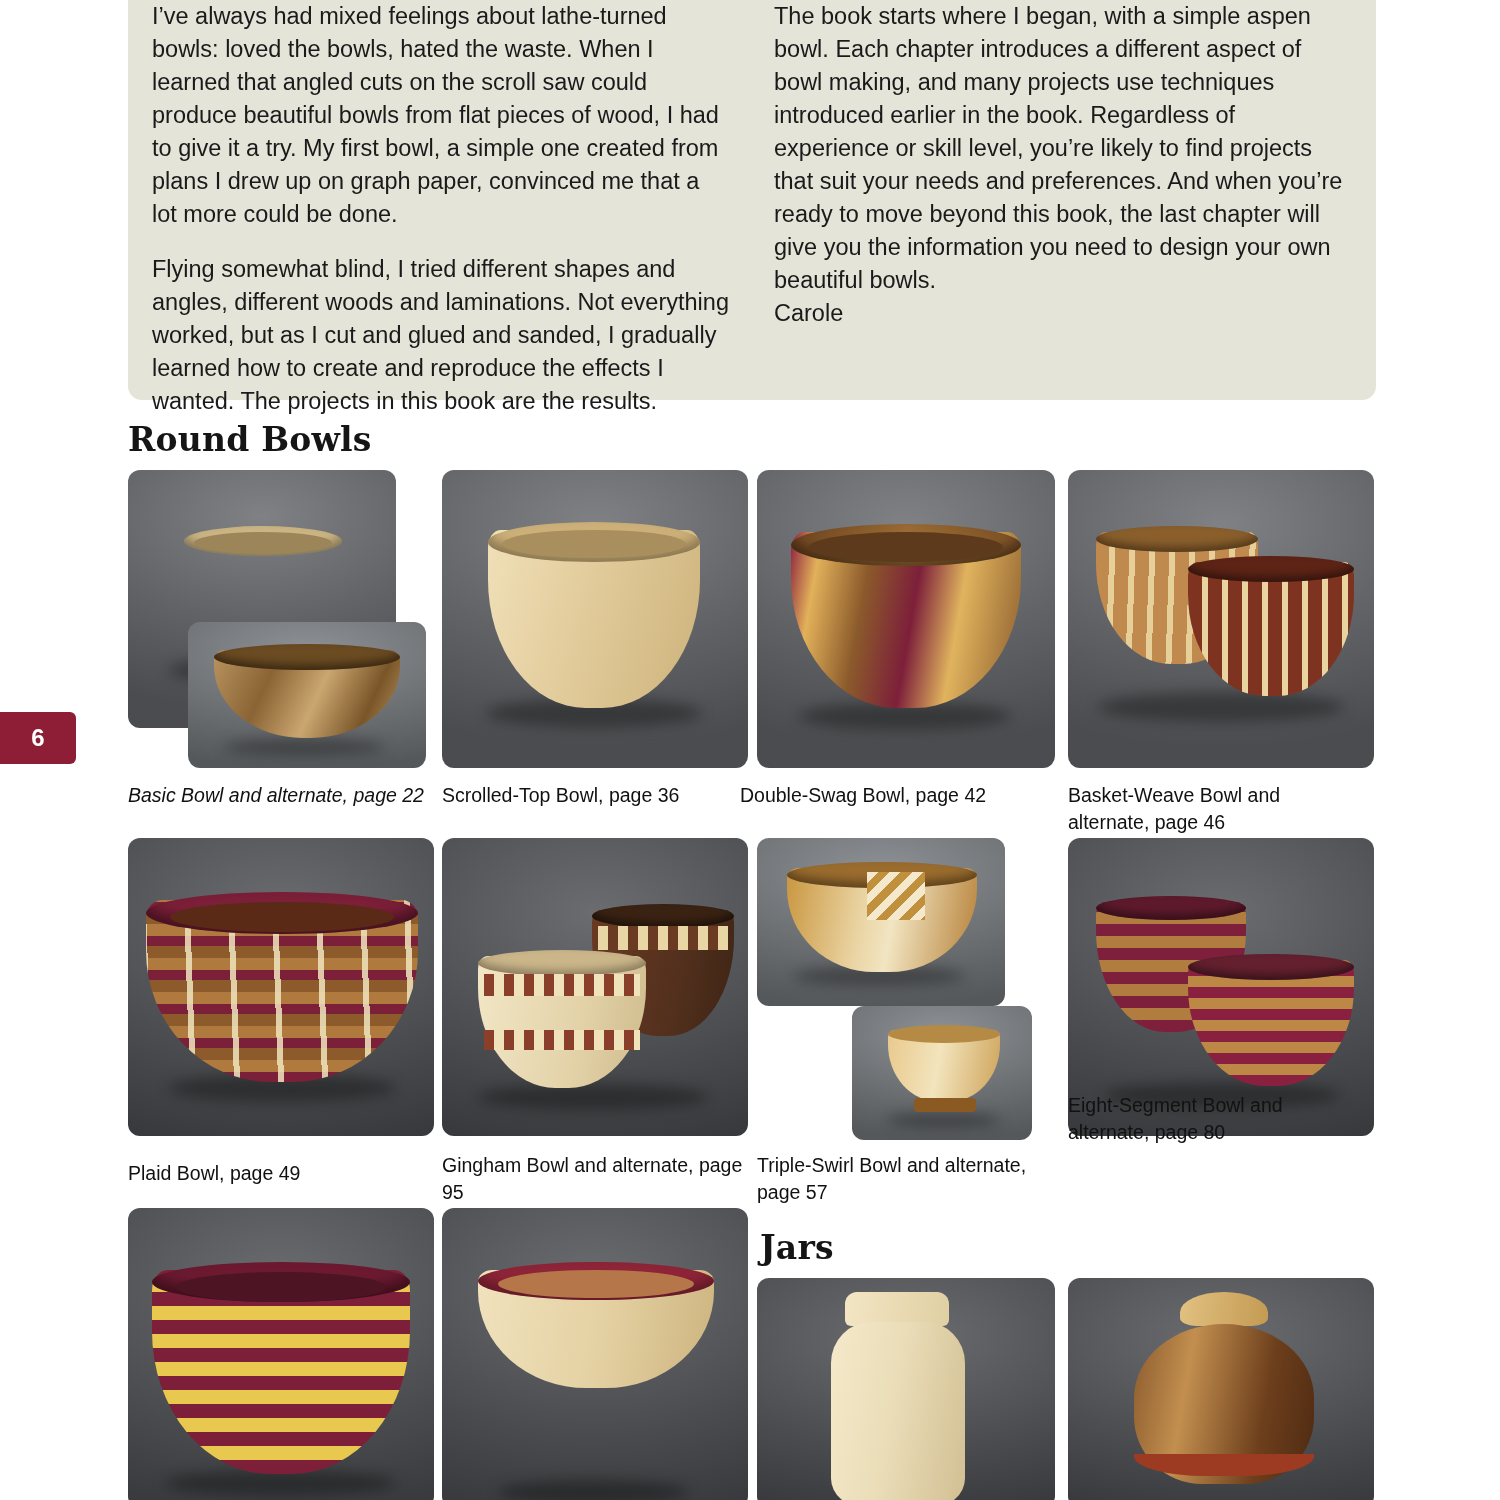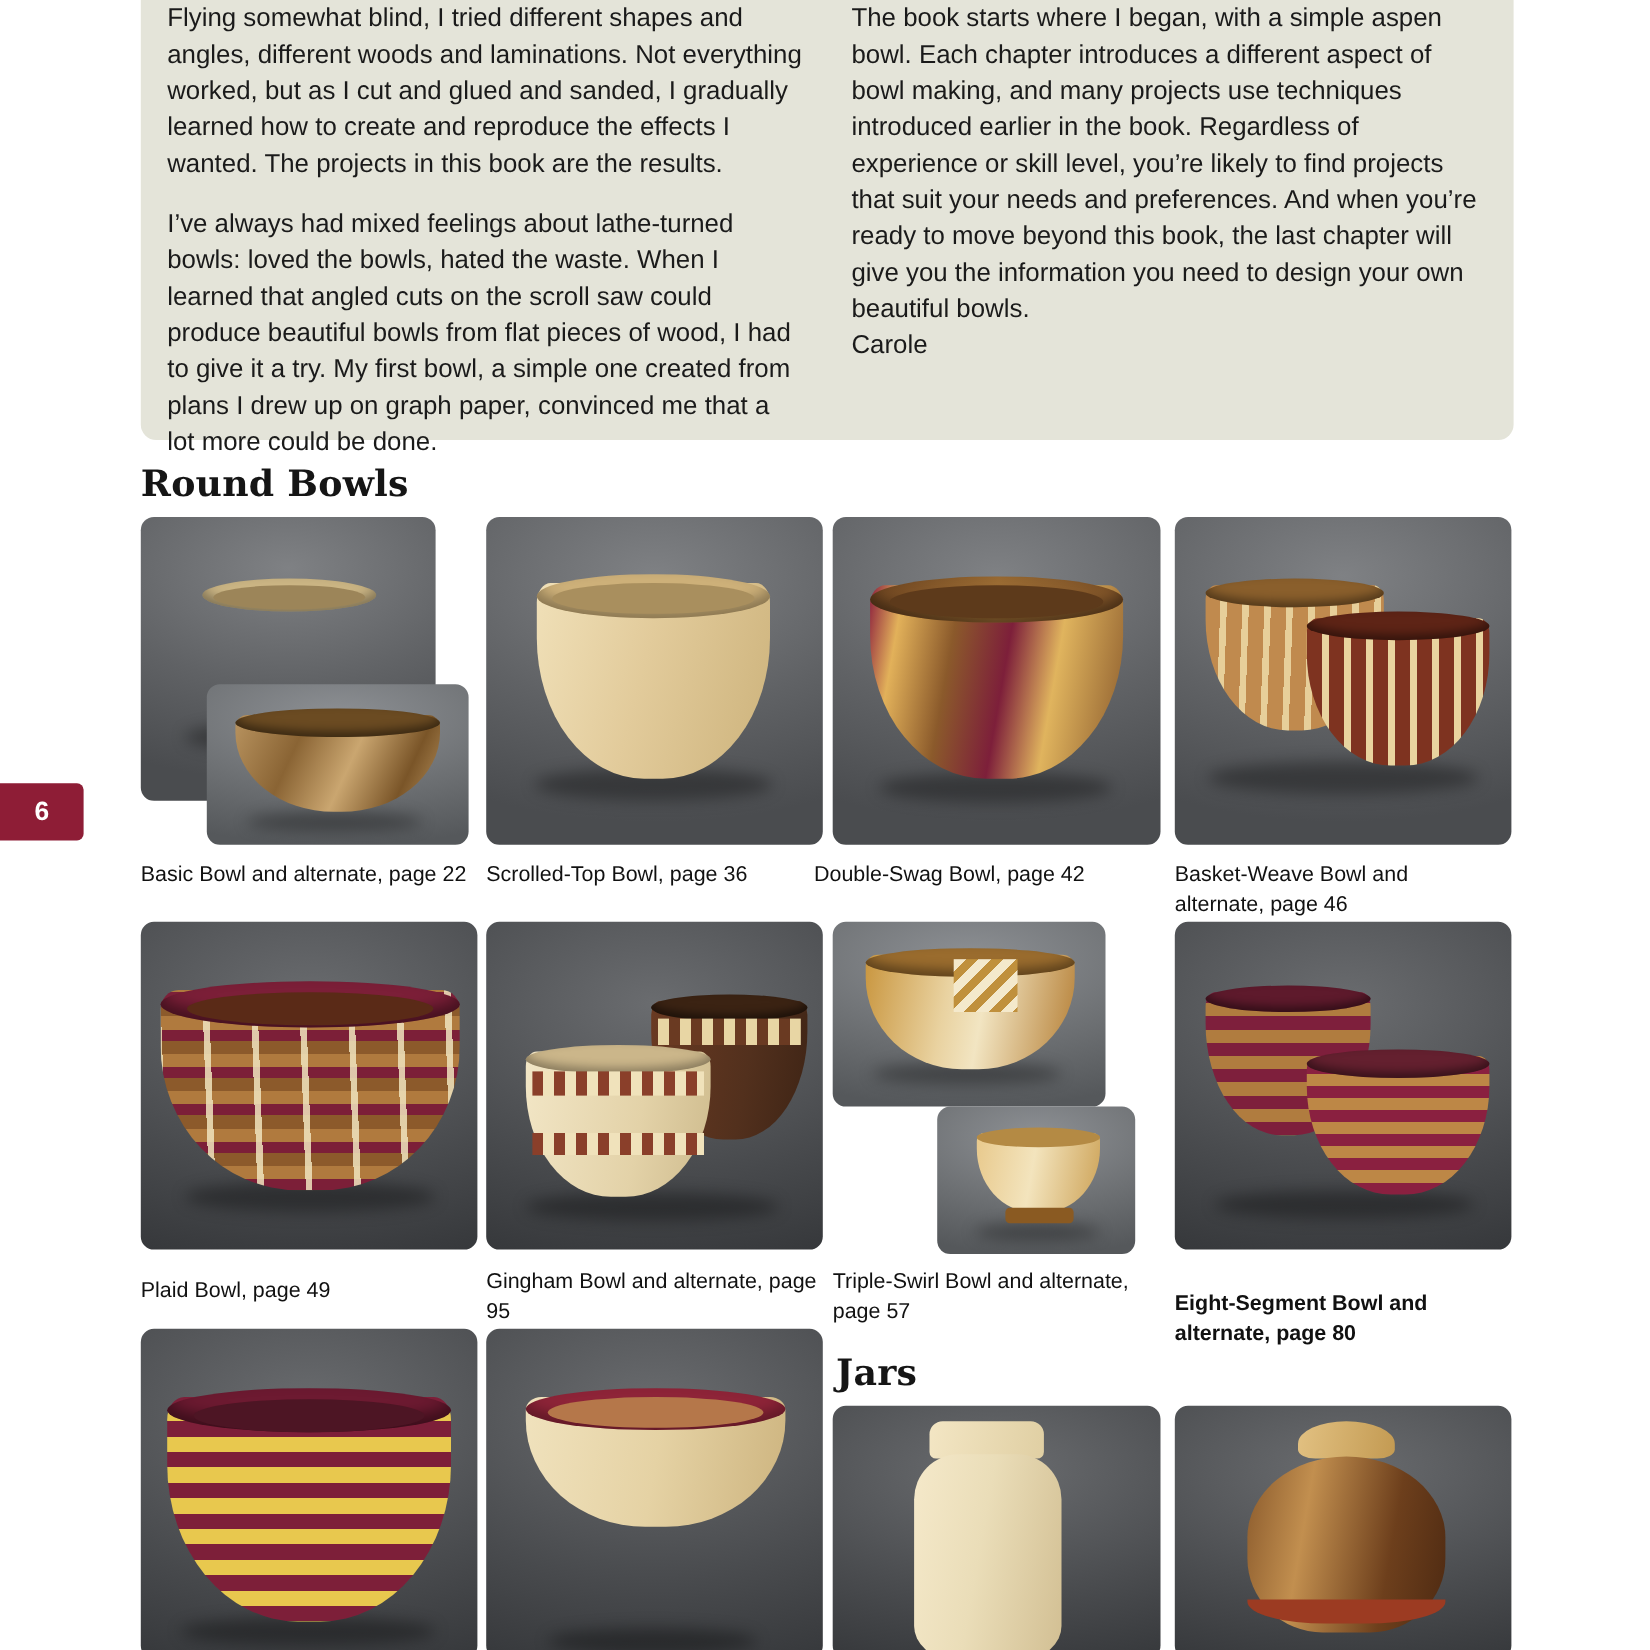--- a/index.html
+++ b/index.html
@@ -104,22 +104,22 @@
   }
 </style>
 </head>
 <body>
 
 <div class="page">
 
   <div class="intro-panel">
     <div class="intro-cols">
       <div class="intro-col">
+        <p>I’ve always had mixed feelings about lathe-turned bowls: loved the bowls, hated the waste. When I learned that angled cuts on the scroll saw could produce beautiful bowls from flat pieces of wood, I had to give it a try. My first bowl, a simple one created from plans I drew up on graph paper, convinced me that a lot more could be done.</p>
         <p>Flying somewhat blind, I tried different shapes and angles, different woods and laminations. Not everything worked, but as I cut and glued and sanded, I gradually learned how to create and reproduce the effects I wanted. The projects in this book are the results.</p>
-        <p>I’ve always had mixed feelings about lathe-turned bowls: loved the bowls, hated the waste. When I learned that angled cuts on the scroll saw could produce beautiful bowls from flat pieces of wood, I had to give it a try. My first bowl, a simple one created from plans I drew up on graph paper, convinced me that a lot more could be done.</p>
       </div>
       <div class="intro-col">
         <p>The book starts where I began, with a simple aspen bowl. Each chapter introduces a different aspect of bowl making, and many projects use techniques introduced earlier in the book. Regardless of experience or skill level, you’re likely to find projects that suit your needs and preferences. And when you’re ready to move beyond this book, the last chapter will give you the information you need to design your own beautiful bowls.</p>
         <p style="margin-top:-22px">Carole</p>
       </div>
     </div>
   </div>
 
   <div class="page-tab">
     <span>6</span>
@@ -142,21 +142,21 @@
   <div class="tile bg-grey-light" style="left:188px; top:622px; width:238px; height:146px;">
     <div class="shadow-ell" style="left:36px; top:116px; width:160px; height:18px;"></div>
     <div style="position:absolute; left:26px; top:28px; width:186px; height:88px;
                 background: linear-gradient(115deg,#b99460 0%, #8a6434 30%, #caa670 55%, #7a5528 80%, #b8935f 100%);
                 border-radius: 6% 6% 48% 48% / 12% 12% 82% 82%;"></div>
     <div style="position:absolute; left:26px; top:22px; width:186px; height:26px;
                 border-radius:50%; background:#6b4b22;
                 box-shadow: inset 0 -5px 9px rgba(0,0,0,0.45);"></div>
   </div>
 
-  <div class="caption" style="left:128px; top:782px; width:300px;">Basic Bowl and alternate, page 22</div>
+  <div class="caption" style="left:128px; top:782px; width:300px;font-style:italic;">Basic Bowl and alternate, page 22</div>
 
   <div class="tile bg-grey" style="left:442px; top:470px; width:306px; height:298px;">
     <div class="shadow-ell" style="left:44px; top:228px; width:216px; height:30px;"></div>
     <div style="position:absolute; left:46px; top:60px; width:212px; height:178px;
                 background: linear-gradient(105deg,#f0e0b8 0%, #e2cb9b 45%, #cdb37c 100%);
                 border-radius: 6% 6% 46% 46% / 10% 10% 72% 72%;"></div>
     <div style="position:absolute; left:46px; top:52px; width:212px; height:40px;
                 border-radius:50%; background:#cdb079;
                 box-shadow: inset 0 -8px 12px rgba(0,0,0,0.32);"></div>
     <div style="position:absolute; left:60px; top:60px; width:184px; height:28px;
@@ -266,21 +266,21 @@
     <div style="position:absolute; left:28px; top:58px; width:150px; height:24px;
                 border-radius:50%; background:#5e1a2c;
                 box-shadow: inset 0 -5px 8px rgba(0,0,0,0.45);"></div>
     <div style="position:absolute; left:120px; top:122px; width:166px; height:126px;
                 background: repeating-linear-gradient(0deg,#8a2040 0px,#8a2040 11px,#bd8746 11px,#bd8746 22px);
                 border-radius: 6% 6% 46% 46% / 10% 10% 78% 78%;"></div>
     <div style="position:absolute; left:120px; top:116px; width:166px; height:26px;
                 border-radius:50%; background:#64202f;
                 box-shadow: inset 0 -5px 9px rgba(0,0,0,0.45);"></div>
   </div>
-  <div class="caption" style="left:1068px; top:1172px; width:292px;font-weight:bold;">Eight-Segment Bowl and alternate, page 80</div>
+  <div class="caption" style="left:1068px; top:1092px; width:292px;">Eight-Segment Bowl and alternate, page 80</div>
 
   <div class="section-heading" id="heading-jars">Jars</div>
 
   <div class="tile bg-dark" style="left:128px; top:1208px; width:306px; height:300px;">
     <div class="shadow-ell" style="left:36px; top:262px; width:232px; height:26px;"></div>
     <div style="position:absolute; left:24px; top:62px; width:258px; height:204px;
                 background:
                   repeating-linear-gradient(0deg,#7d1f39 0px,#7d1f39 14px,#e8c84e 14px,#e8c84e 28px);
                 border-radius: 6% 6% 46% 46% / 10% 10% 70% 70%;"></div>
     <div style="position:absolute; left:24px; top:54px; width:258px; height:40px;

